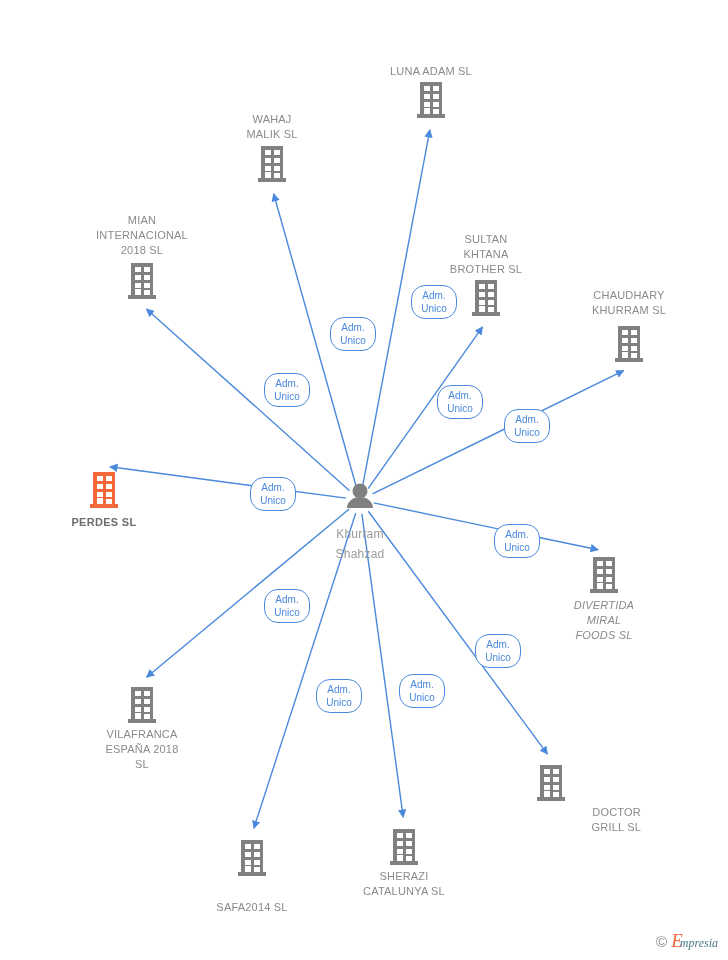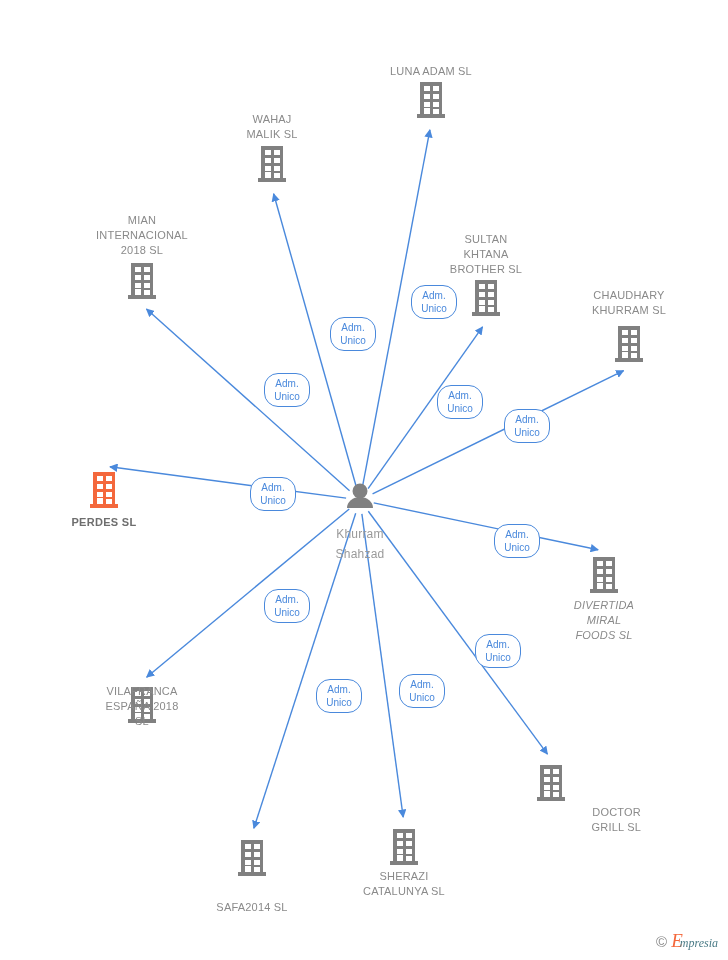--- a/index.html
+++ b/index.html
@@ -150,21 +150,21 @@
     <div class="edge-label" style="left: 292px; top: 317px;">Adm.
 Unico</div>
     <div class="node-label" style="left: 52px; width: 180px; bottom: 702px; top: 213px;">MIAN
 INTERNACIONAL
 2018  SL</div>
     <div class="edge-label" style="left: 226px; top: 373px;">Adm.
 Unico</div>
     <div class="node-label highlight-label" style="left: 14px; width: 180px; top: 515px;">PERDES  SL</div>
     <div class="edge-label" style="left: 212px; top: 477px;">Adm.
 Unico</div>
-    <div class="node-label" style="left: 52px; width: 180px; top: 684px;">VILAFRANCA
+    <div class="node-label" style="left: 52px; width: 180px; top: 727px;">VILAFRANCA
 ESPAÑA 2018
 SL</div>
     <div class="edge-label" style="left: 226px; top: 589px;">Adm.
 Unico</div>
     <div class="node-label" style="left: 162px; width: 180px; top: 883px; margin-top: 17px;">SAFA2014  SL</div>
     <div class="edge-label" style="left: 278px; top: 679px;">Adm.
 Unico</div>
     <div class="node-label" style="left: 314px; width: 180px; top: 869px;">SHERAZI
 CATALUNYA  SL</div>
     <div class="edge-label" style="left: 361px; top: 674px;">Adm.

